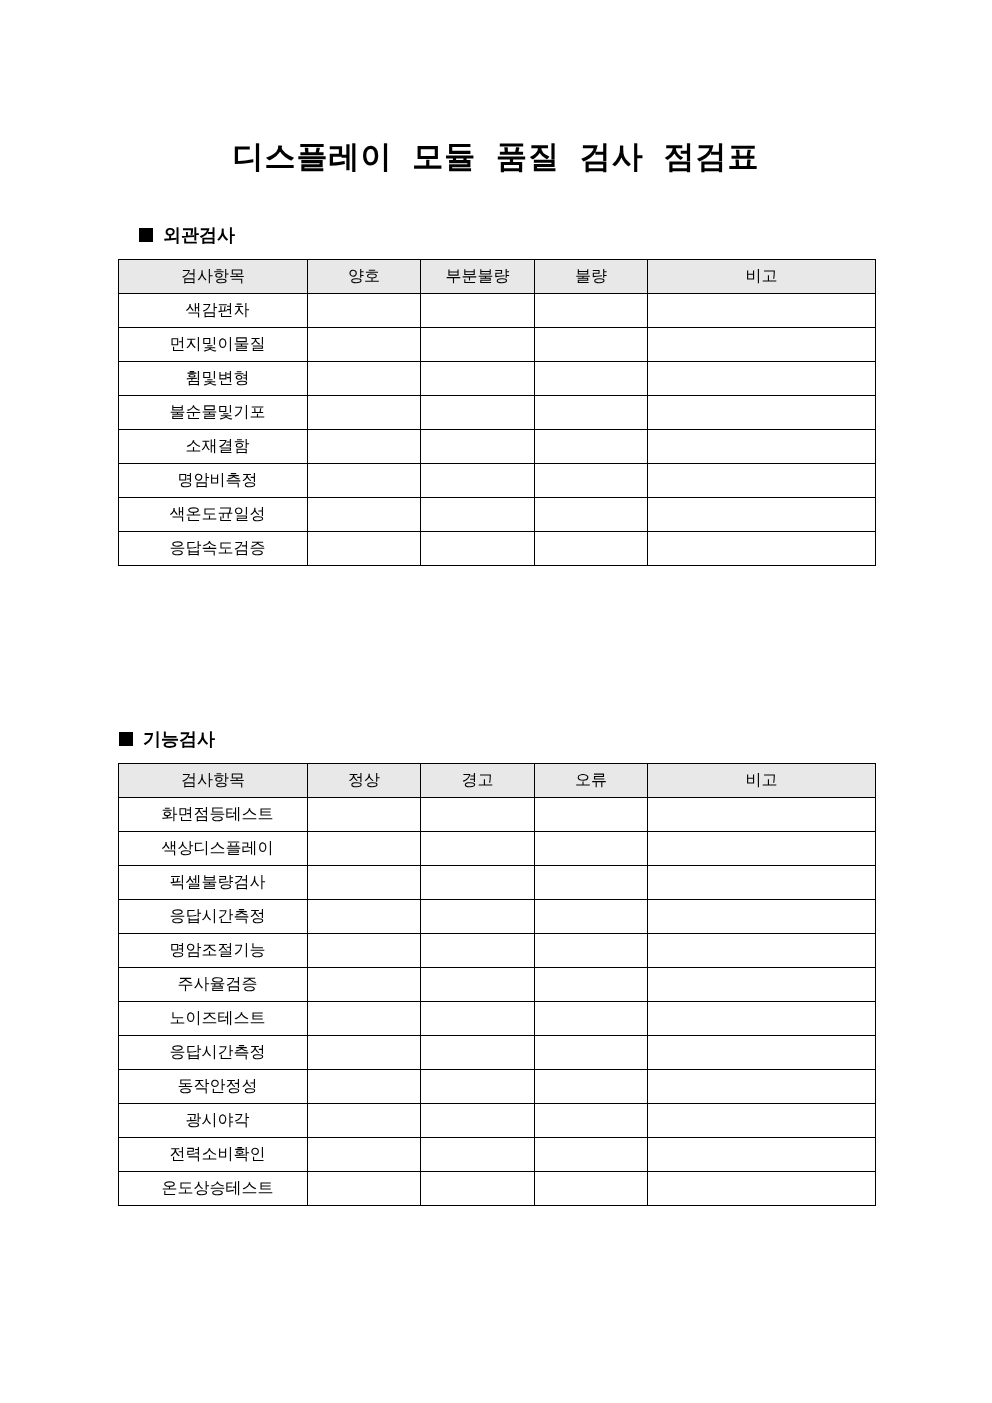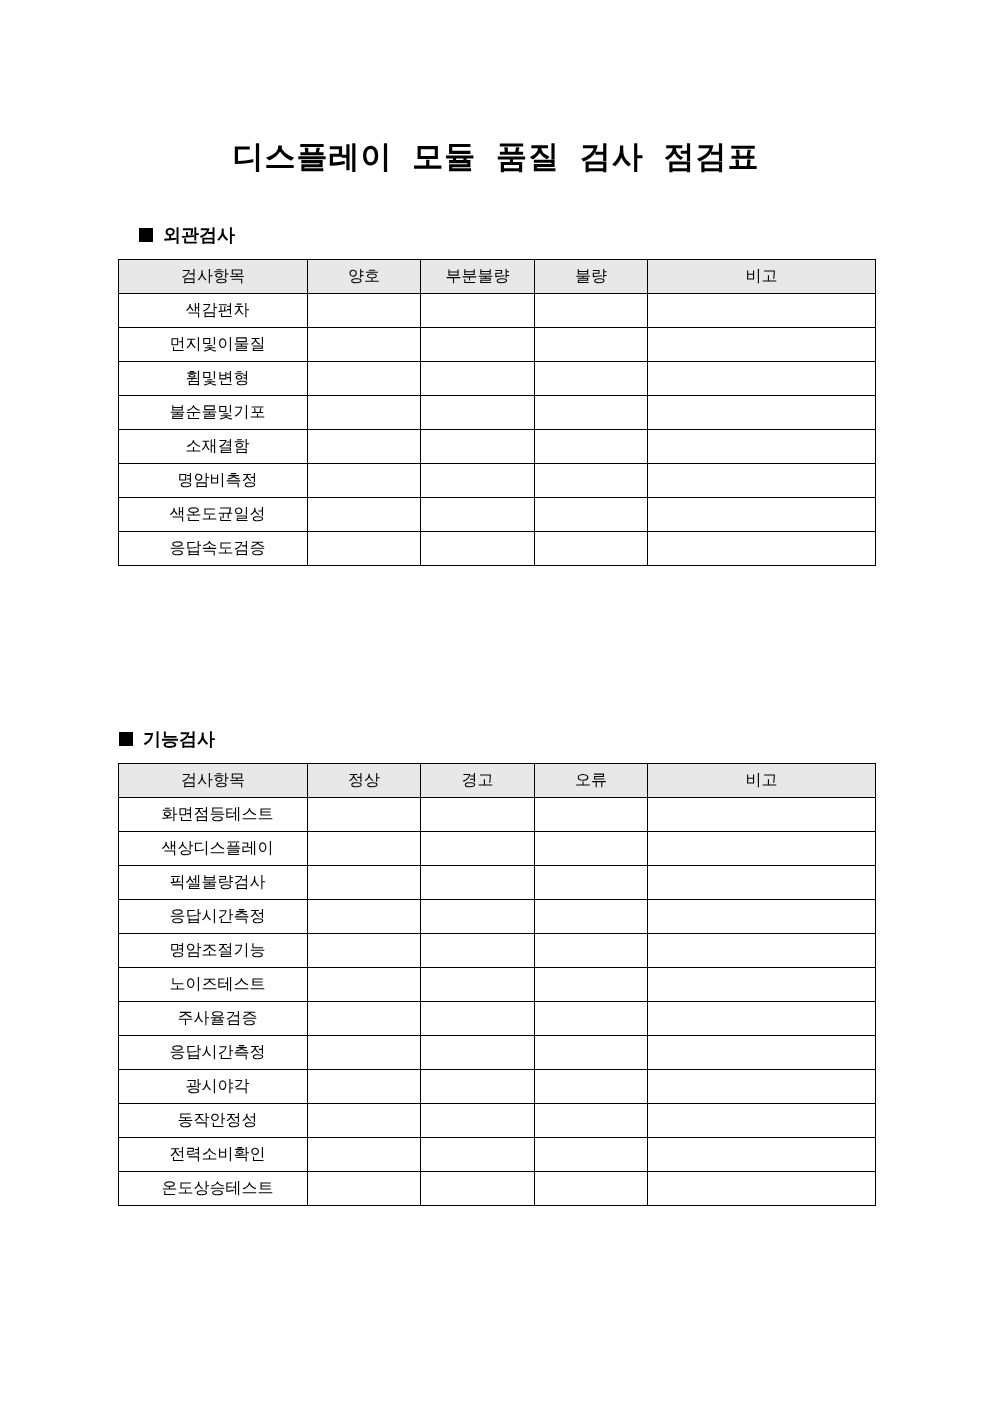--- a/index.html
+++ b/index.html
@@ -209,49 +209,49 @@
         <td></td>
       </tr>
       <tr>
         <td class="item">명암조절기능</td>
         <td></td>
         <td></td>
         <td></td>
         <td></td>
       </tr>
       <tr>
+        <td class="item">주사율검증</td>
+        <td></td>
+        <td></td>
+        <td></td>
+        <td></td>
+      </tr>
+      <tr>
         <td class="item">노이즈테스트</td>
         <td></td>
         <td></td>
         <td></td>
         <td></td>
       </tr>
       <tr>
-        <td class="item">주사율검증</td>
-        <td></td>
-        <td></td>
-        <td></td>
-        <td></td>
-      </tr>
-      <tr>
         <td class="item">응답시간측정</td>
         <td></td>
         <td></td>
         <td></td>
         <td></td>
       </tr>
       <tr>
+        <td class="item">동작안정성</td>
+        <td></td>
+        <td></td>
+        <td></td>
+        <td></td>
+      </tr>
+      <tr>
         <td class="item">광시야각</td>
-        <td></td>
-        <td></td>
-        <td></td>
-        <td></td>
-      </tr>
-      <tr>
-        <td class="item">동작안정성</td>
         <td></td>
         <td></td>
         <td></td>
         <td></td>
       </tr>
       <tr>
         <td class="item">전력소비확인</td>
         <td></td>
         <td></td>
         <td></td>

